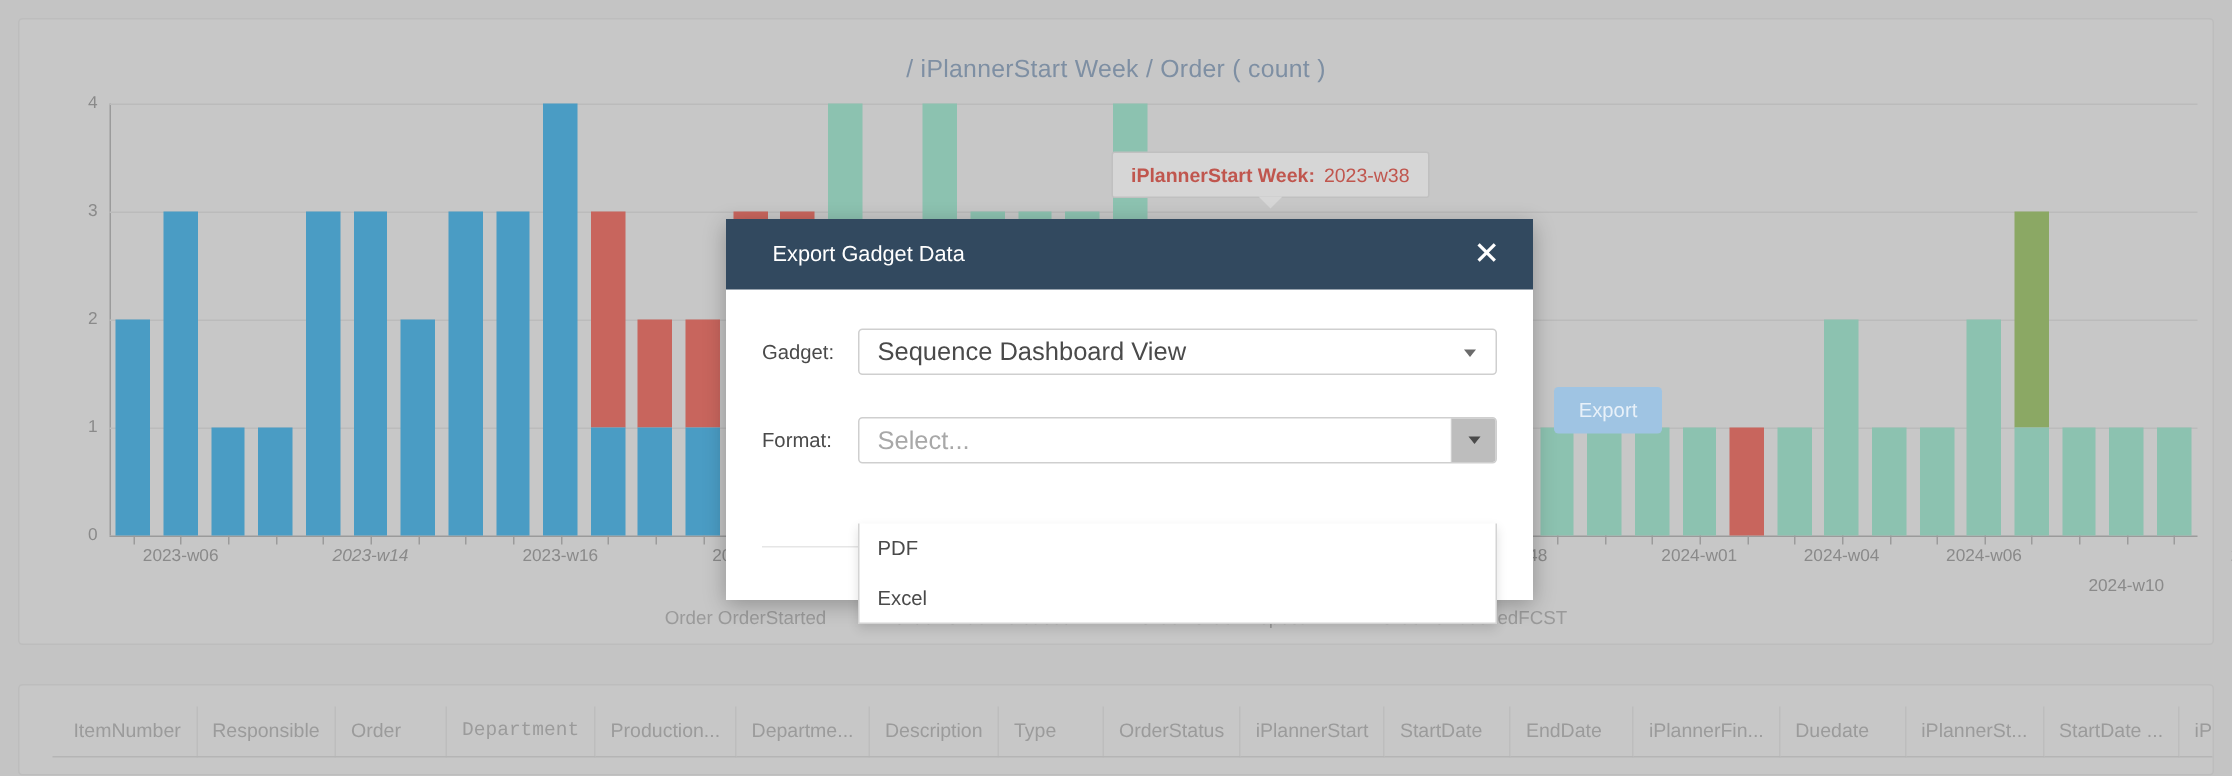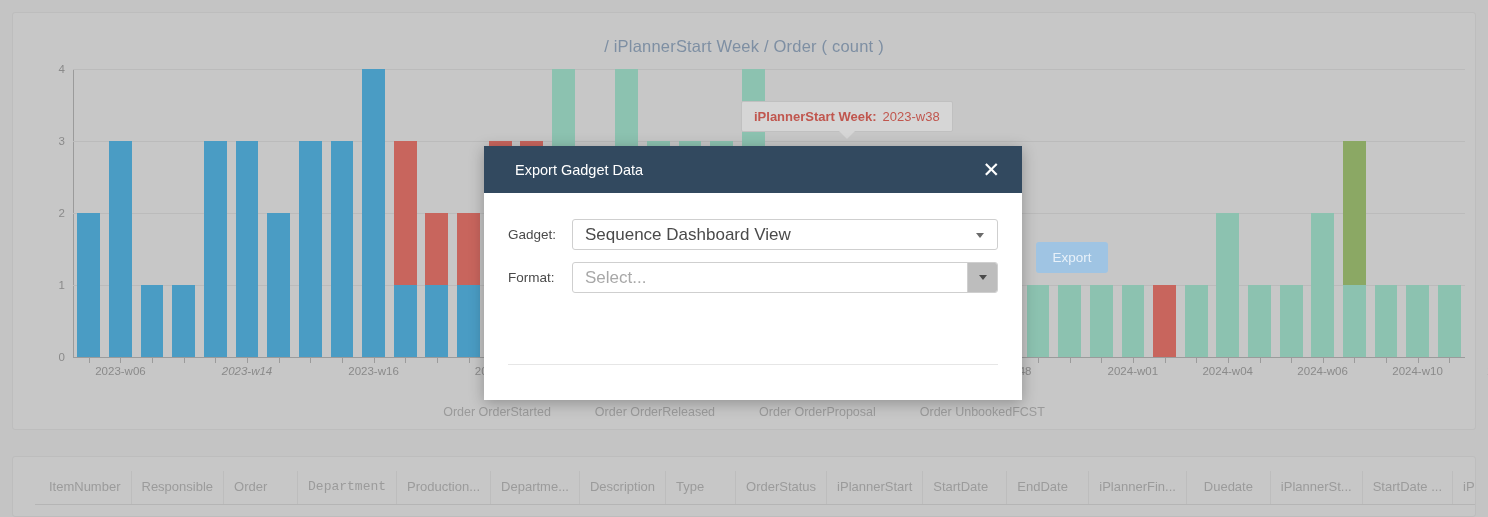--- a/index.html
+++ b/index.html
@@ -132,21 +132,21 @@
     padding: 0 18px 0 31px;
     color: #ffffff; font-size: 14.5px;
   }
   #modal-title { flex: 1; }
   #modal-close {
     font-size: 21px; line-height: 1; color: #ffffff;
     cursor: pointer; padding: 2px 4px; font-weight: 300;
   }
   #modal-body { position: relative; padding: 26px 24px 0 24px; }
   .form-row {
-    display: flex; align-items: center; margin-bottom: 12px;
+    display: flex; align-items: center; margin-bottom: 28px;
   }
   .form-label {
     width: 64px; font-size: 13.5px; color: #4a4a4a;
     text-align: left;
   }
   .select-ctl {
     flex: 1; position: relative; height: 31px;
     border: 1px solid #cfcfcf; border-radius: 3px;
     background: #fff; display: flex; align-items: center;
   }
@@ -594,21 +594,21 @@
         <div class="xlabel" style="left: 174px; font-style: italic;">2023-w14</div>
         <div class="xlabel" style="left: 300.545px;">2023-w16</div>
         <div class="xlabel" style="left: 427.091px;">2023-w18</div>
         <div class="xlabel" style="left: 553.636px;">2023-w20</div>
         <div class="xlabel" style="left: 680.182px;">2023-w22</div>
         <div class="xlabel" style="left: 806.727px;">2023-w24</div>
         <div class="xlabel" style="left: 933.273px;">2023-w48</div>
         <div class="xlabel" style="left: 1059.82px;">2024-w01</div>
         <div class="xlabel" style="left: 1154.73px;">2024-w04</div>
         <div class="xlabel" style="left: 1249.64px;">2024-w06</div>
-        <div class="xlabel" style="left: 1344.55px;">2024-w10</div>
+        <div class="xlabel" style="left: 1344.55px; margin-top: 20px;">2024-w10</div>
         <div class="xlabel" style="left: 1439.45px;">2024-w14</div>
       </div>
 
     <div id="legend">
         <div class="legend-item">
           <span>Order OrderStarted</span>
         </div>
         <div class="legend-item">
           <span>Order OrderReleased</span>
         </div>
@@ -636,21 +636,21 @@
               <th style="width: 86px; min-width: 86px; font-family: Liberation Mono, monospace;">Department</th>
               <th style="width: 80px; min-width: 80px;">Production...</th>
               <th style="width: 82px; min-width: 82px;">Departme...</th>
               <th style="width: 84px; min-width: 84px;">Description</th>
               <th style="width: 70px; min-width: 70px;">Type</th>
               <th style="width: 86px; min-width: 86px;">OrderStatus</th>
               <th style="width: 82px; min-width: 82px;">iPlannerStart</th>
               <th style="width: 84px; min-width: 84px;">StartDate</th>
               <th style="width: 82px; min-width: 82px;">EndDate</th>
               <th style="width: 84px; min-width: 84px;">iPlannerFin...</th>
-              <th style="width: 84px; min-width: 84px; text-align: center;">Duedate</th>
+              <th style="width: 84px; min-width: 84px;">Duedate</th>
               <th style="width: 84px; min-width: 84px;">iPlannerSt...</th>
               <th style="width: 84px; min-width: 84px;">StartDate ...</th>
               <th style="width: 84px; min-width: 84px;">iPlannerFin...</th>
             </tr>
         </thead>
       </table>
     </div>
   </div>
 
   <div id="modal">
@@ -674,18 +674,22 @@
         <div class="select-ctl">
           <span class="select-value placeholder">Select...</span>
           <span class="caret-btn">
               <i></i>
             </span>
         </div>
       </div>
 
       <div id="modal-divider"></div>
 
+      <div id="options">
+          <div class="option">PDF</div>
+          <div class="option">Excel</div>
+        </div>
 
       <button id="export-btn">Export</button>
     </div>
   </div>
 
 </div>
 
 </body></html>

